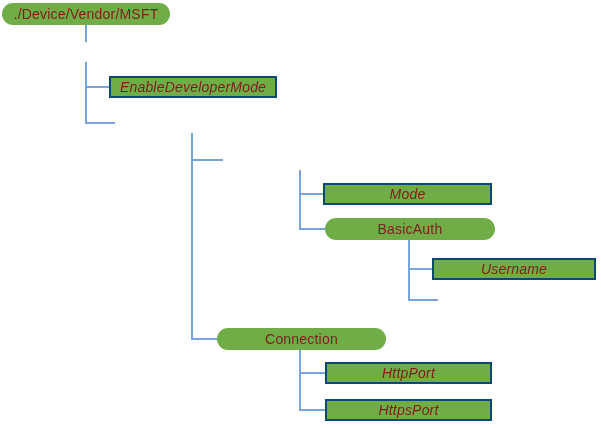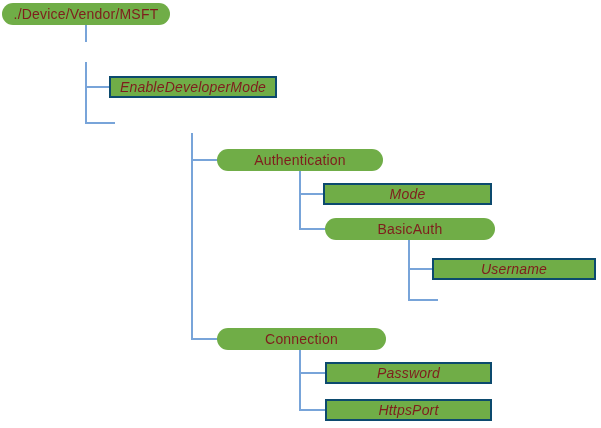--- a/index.html
+++ b/index.html
@@ -37,21 +37,20 @@
   <div class="line h" style="left:299px;top:228px;width:32px"></div>
   <div class="line v" style="left:408px;top:239px;height:62px"></div>
   <div class="line h" style="left:408px;top:268px;width:30px"></div>
   <div class="line h" style="left:408px;top:299px;width:30px"></div>
   <div class="line v" style="left:299px;top:349px;height:62px"></div>
   <div class="line h" style="left:299px;top:372px;width:32px"></div>
   <div class="line h" style="left:299px;top:409px;width:32px"></div>
 
   <div class="node pill" style="left:2px;top:3px;width:168px">./Device/Vendor/MSFT</div>
   <div class="node rect" style="left:109px;top:76px;width:168px">EnableDeveloperMode</div>
-  <div class="node pill" style="left:217px;top:149px;width:166px">Authentication</div>
   <div class="node rect" style="left:323px;top:183px;width:169px">Mode</div>
   <div class="node pill" style="left:325px;top:218px;width:170px">BasicAuth</div>
   <div class="node rect" style="left:432px;top:258px;width:164px">Username</div>
   <div class="node pill" style="left:217px;top:328px;width:169px">Connection</div>
-  <div class="node rect" style="left:325px;top:362px;width:167px">Password</div>
+  <div class="node rect" style="left:325px;top:362px;width:167px">HttpPort</div>
   <div class="node rect" style="left:325px;top:399px;width:167px">HttpsPort</div>
 
 </div>
 
 </body></html>

